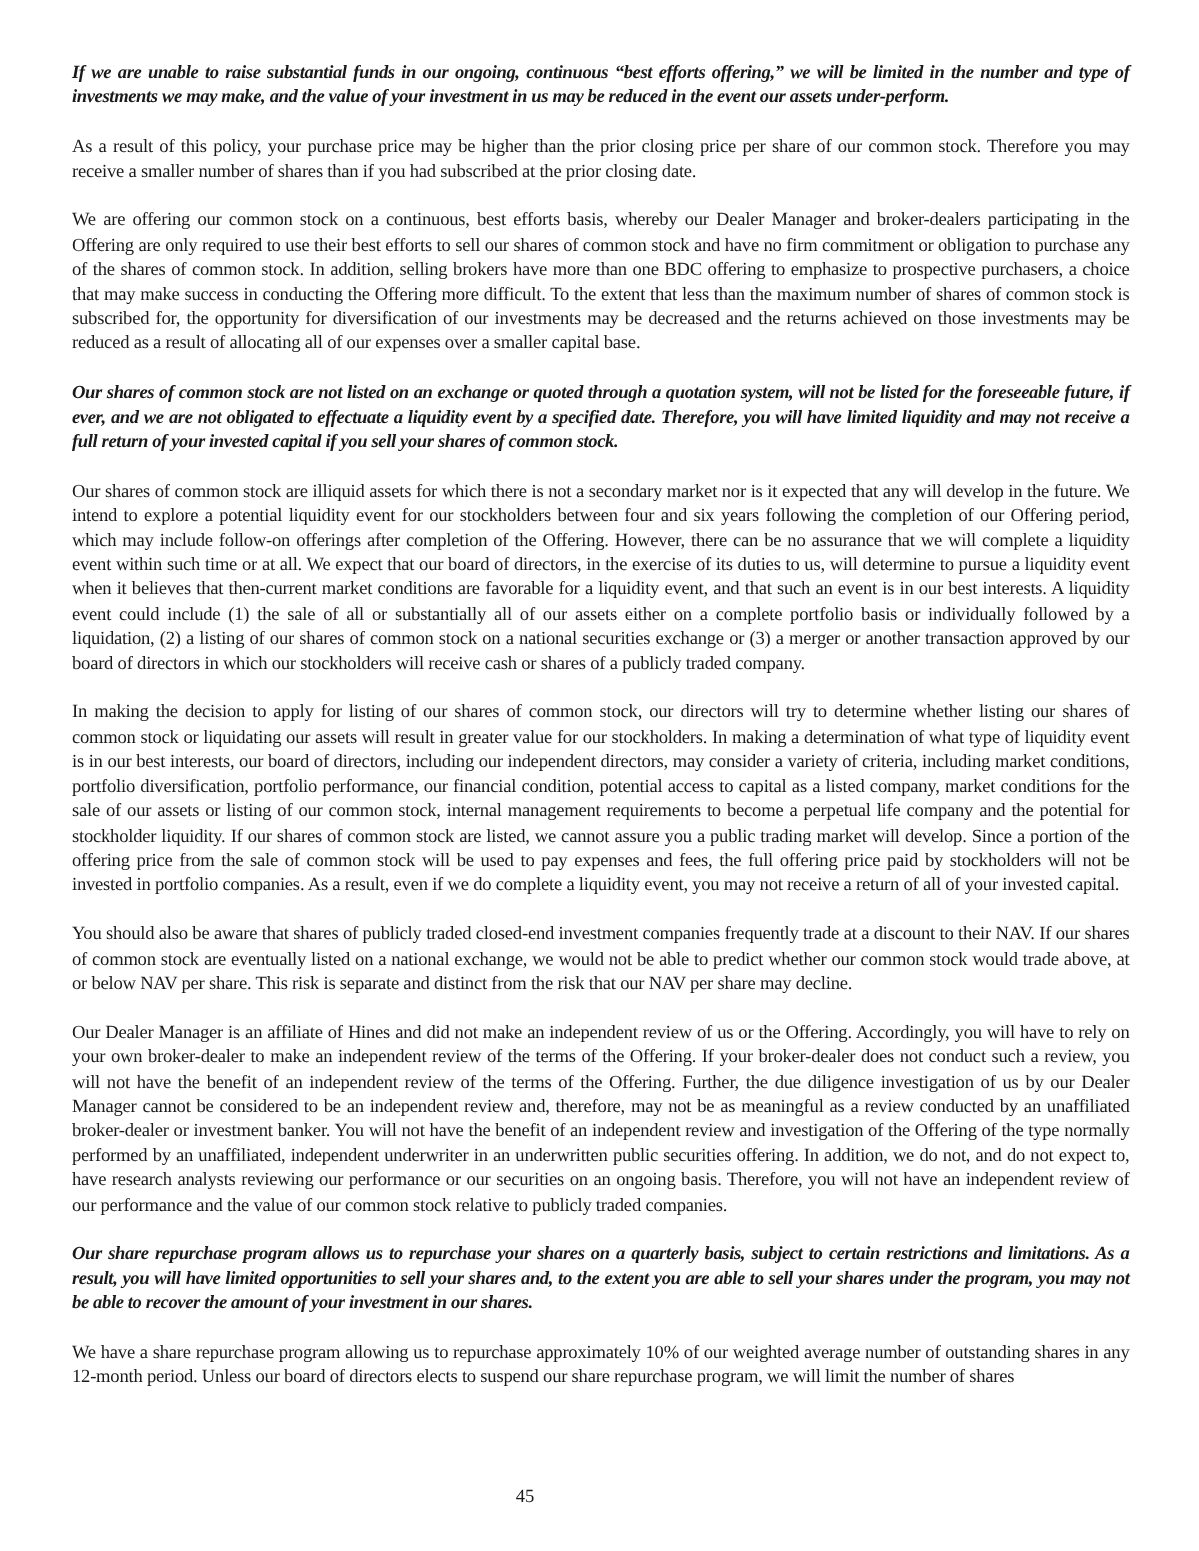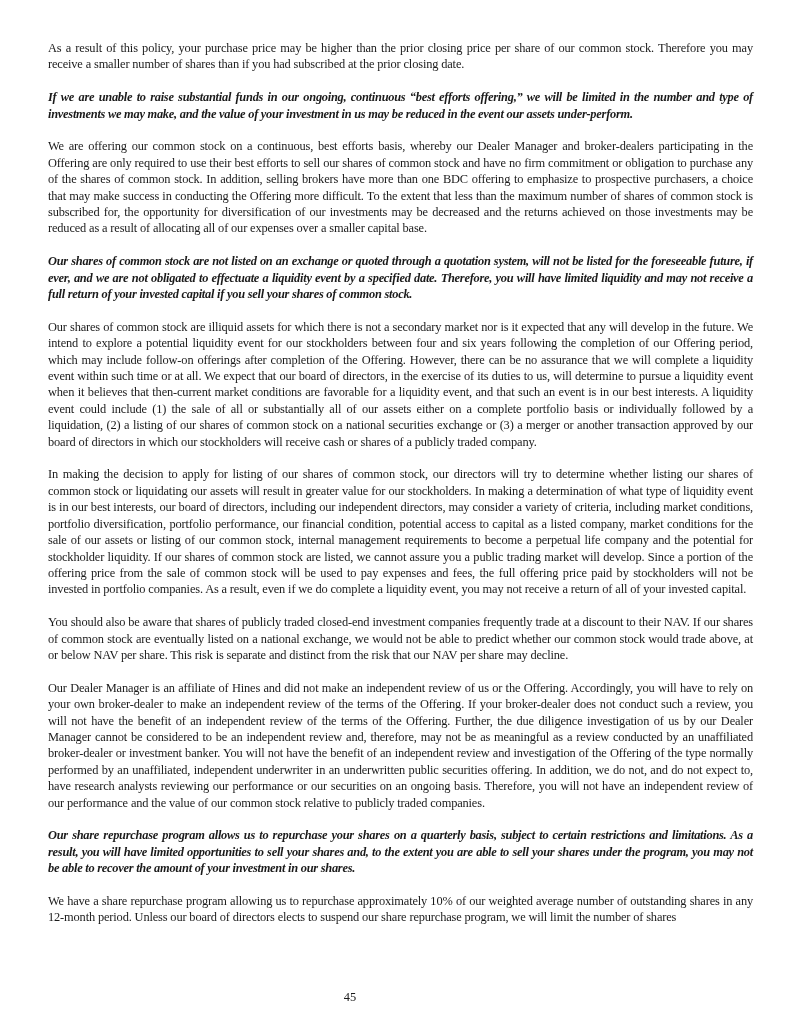--- a/index.html
+++ b/index.html
@@ -41,22 +41,22 @@
       top: 989px;
       text-align: center;
       font-size: 12.4px;
       line-height: 16px;
     }
   </style>
 </head>
 <body>
 
 <div class="page">
+  <p class="para heading">If we are unable to raise substantial funds in our ongoing, continuous “best efforts offering,” we will be limited in the number and type of investments we may make, and the value of your investment in us may be reduced in the event our assets under-perform.</p>
   <p class="para">As a result of this policy, your purchase price may be higher than the prior closing price per share of our common stock. Therefore you may receive a smaller number of shares than if you had subscribed at the prior closing date.</p>
-  <p class="para heading">If we are unable to raise substantial funds in our ongoing, continuous “best efforts offering,” we will be limited in the number and type of investments we may make, and the value of your investment in us may be reduced in the event our assets under-perform.</p>
   <p class="para">We are offering our common stock on a continuous, best efforts basis, whereby our Dealer Manager and broker-dealers participating in the Offering are only required to use their best efforts to sell our shares of common stock and have no firm commitment or obligation to purchase any of the shares of common stock. In addition, selling brokers have more than one BDC offering to emphasize to prospective purchasers, a choice that may make success in conducting the Offering more difficult. To the extent that less than the maximum number of shares of common stock is subscribed for, the opportunity for diversification of our investments may be decreased and the returns achieved on those investments may be reduced as a result of allocating all of our expenses over a smaller capital base.</p>
   <p class="para heading">Our shares of common stock are not listed on an exchange or quoted through a quotation system, will not be listed for the foreseeable future, if ever, and we are not obligated to effectuate a liquidity event by a specified date. Therefore, you will have limited liquidity and may not receive a full return of your invested capital if you sell your shares of common stock.</p>
   <p class="para">Our shares of common stock are illiquid assets for which there is not a secondary market nor is it expected that any will develop in the future. We intend to explore a potential liquidity event for our stockholders between four and six years following the completion of our Offering period, which may include follow-on offerings after completion of the Offering. However, there can be no assurance that we will complete a liquidity event within such time or at all. We expect that our board of directors, in the exercise of its duties to us, will determine to pursue a liquidity event when it believes that then-current market conditions are favorable for a liquidity event, and that such an event is in our best interests. A liquidity event could include (1) the sale of all or substantially all of our assets either on a complete portfolio basis or individually followed by a liquidation, (2) a listing of our shares of common stock on a national securities exchange or (3) a merger or another transaction approved by our board of directors in which our stockholders will receive cash or shares of a publicly traded company.</p>
   <p class="para">In making the decision to apply for listing of our shares of common stock, our directors will try to determine whether listing our shares of common stock or liquidating our assets will result in greater value for our stockholders. In making a determination of what type of liquidity event is in our best interests, our board of directors, including our independent directors, may consider a variety of criteria, including market conditions, portfolio diversification, portfolio performance, our financial condition, potential access to capital as a listed company, market conditions for the sale of our assets or listing of our common stock, internal management requirements to become a perpetual life company and the potential for stockholder liquidity. If our shares of common stock are listed, we cannot assure you a public trading market will develop. Since a portion of the offering price from the sale of common stock will be used to pay expenses and fees, the full offering price paid by stockholders will not be invested in portfolio companies. As a result, even if we do complete a liquidity event, you may not receive a return of all of your invested capital.</p>
   <p class="para">You should also be aware that shares of publicly traded closed-end investment companies frequently trade at a discount to their NAV. If our shares of common stock are eventually listed on a national exchange, we would not be able to predict whether our common stock would trade above, at or below NAV per share. This risk is separate and distinct from the risk that our NAV per share may decline.</p>
   <p class="para">Our Dealer Manager is an affiliate of Hines and did not make an independent review of us or the Offering. Accordingly, you will have to rely on your own broker-dealer to make an independent review of the terms of the Offering. If your broker-dealer does not conduct such a review, you will not have the benefit of an independent review of the terms of the Offering. Further, the due diligence investigation of us by our Dealer Manager cannot be considered to be an independent review and, therefore, may not be as meaningful as a review conducted by an unaffiliated broker-dealer or investment banker. You will not have the benefit of an independent review and investigation of the Offering of the type normally performed by an unaffiliated, independent underwriter in an underwritten public securities offering. In addition, we do not, and do not expect to, have research analysts reviewing our performance or our securities on an ongoing basis. Therefore, you will not have an independent review of our performance and the value of our common stock relative to publicly traded companies.</p>
   <p class="para heading">Our share repurchase program allows us to repurchase your shares on a quarterly basis, subject to certain restrictions and limitations. As a result, you will have limited opportunities to sell your shares and, to the extent you are able to sell your shares under the program, you may not be able to recover the amount of your investment in our shares.</p>
   <p class="para">We have a share repurchase program allowing us to repurchase approximately 10% of our weighted average number of outstanding shares in any 12-month period. Unless our board of directors elects to suspend our share repurchase program, we will limit the number of shares</p>
 </div>
 

